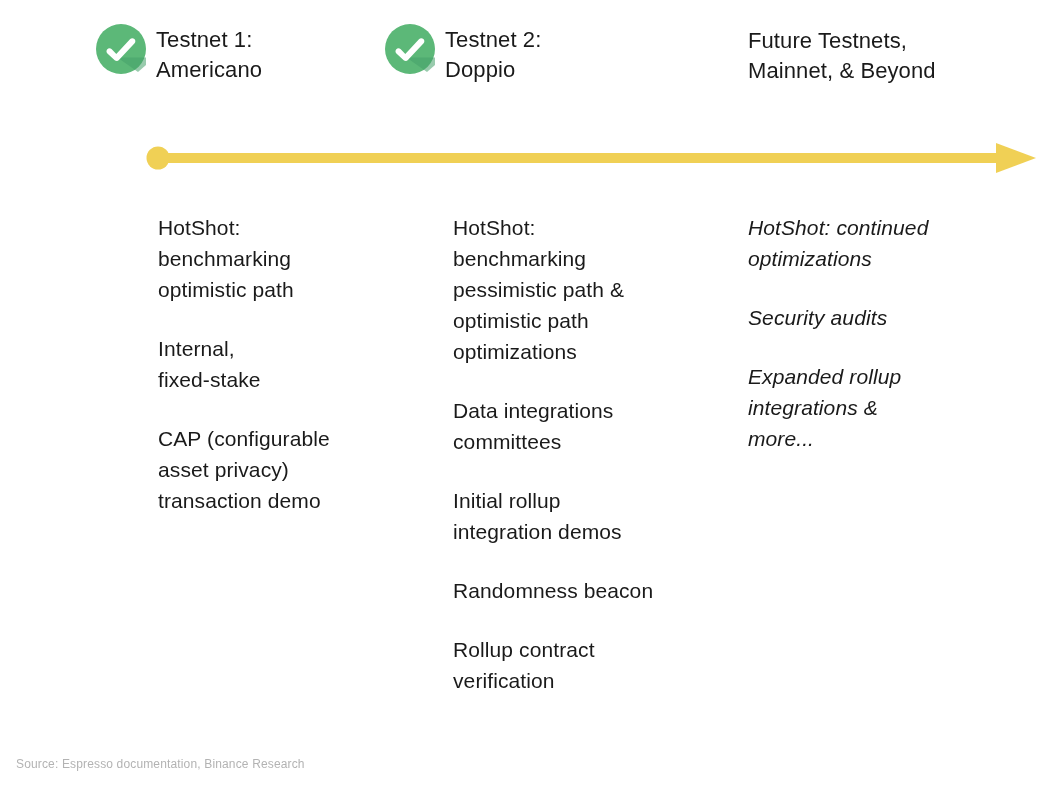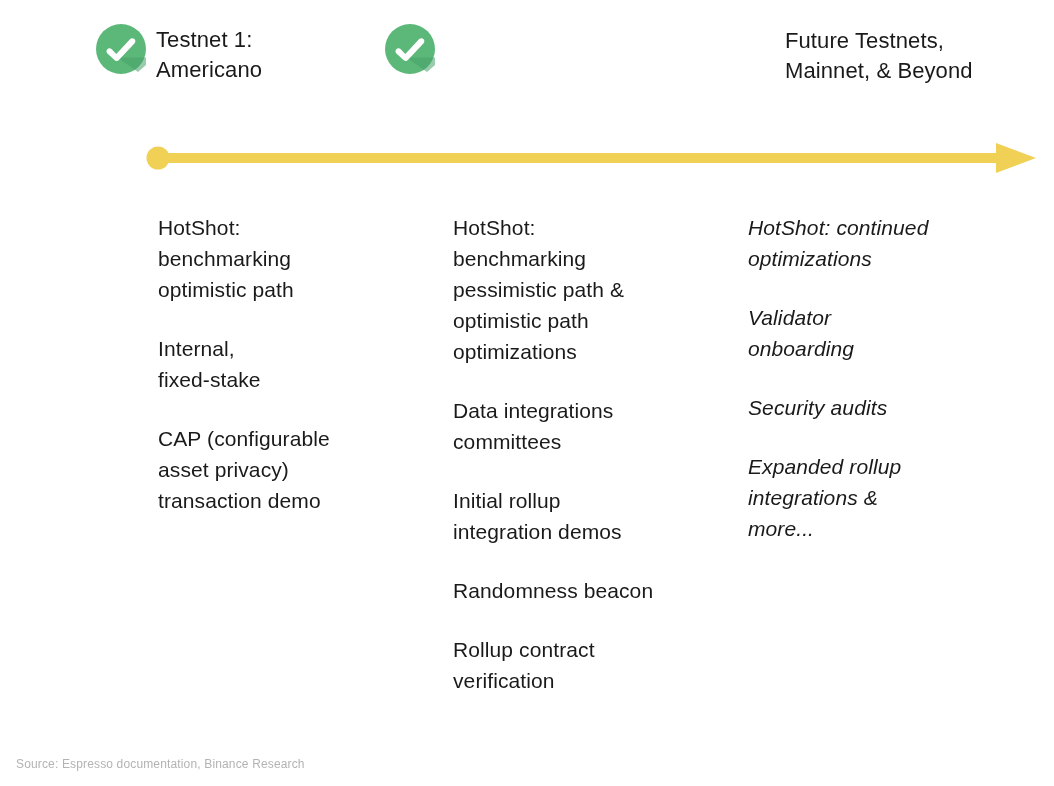--- a/index.html
+++ b/index.html
@@ -51,21 +51,20 @@
   .milestone-label {
     font-size: 22px;
     line-height: 30px;
     color: #1a1a1a;
     white-space: pre-line;
     letter-spacing: 0.1px;
     padding-top: 1px;
   }
   .milestone.m3 .milestone-label {
     padding-top: 2px;
-    margin-left: 37px;
   }
 
   
   .timeline {
     position: absolute;
     left: 140px;
     top: 132px;
     width: 900px;
     height: 56px;
   }
@@ -124,20 +123,22 @@
       <div class="milestone-label">Testnet 1:
 Americano</div>
     </div>
 
     <div class="milestone m2">
       <svg class="check-icon" viewBox="0 0 50 50">
         <circle cx="25" cy="25" r="25" fill="#5cb878"></circle>
         <path d="M21.5 33.5 L50 33.5 L50 41 L42 48 L21.5 33.5 Z" fill="#46a06a" opacity="0.55"></path>
         <path d="M20.3 30.0 L34.2 15.1 C35.3 13.9 37.2 13.9 38.4 15.0 C39.6 16.1 39.7 18.0 38.6 19.2 L22.9 36.1 C21.8 37.3 19.9 37.3 18.7 36.2 L11.4 29.4 C10.2 28.3 10.2 26.4 11.3 25.2 C12.4 24.0 14.3 23.9 15.5 25.0 L20.3 30.0 Z" fill="#ffffff"></path>
       </svg>
+      <div class="milestone-label">Testnet 2:
+Doppio</div>
     </div>
 
     <div class="milestone m3">
       <div class="milestone-label">Future Testnets,
 Mainnet, &amp; Beyond</div>
     </div>
 
   </div>
 
   <svg class="timeline" viewBox="0 0 900 56">
@@ -170,22 +171,20 @@
       <div class="item">Initial rollup
 integration demos</div>
       <div class="item">Randomness beacon</div>
       <div class="item">Rollup contract
 verification</div>
     </div>
 
     <div class="column c3">
       <div class="item">HotShot: continued
 optimizations</div>
-      <div class="item">Validator
-onboarding</div>
       <div class="item">Security audits</div>
       <div class="item">Expanded rollup
 integrations &amp;
 more...</div>
     </div>
 
   </div>
 
   <div class="source">Source: Espresso documentation, Binance Research</div>
 

